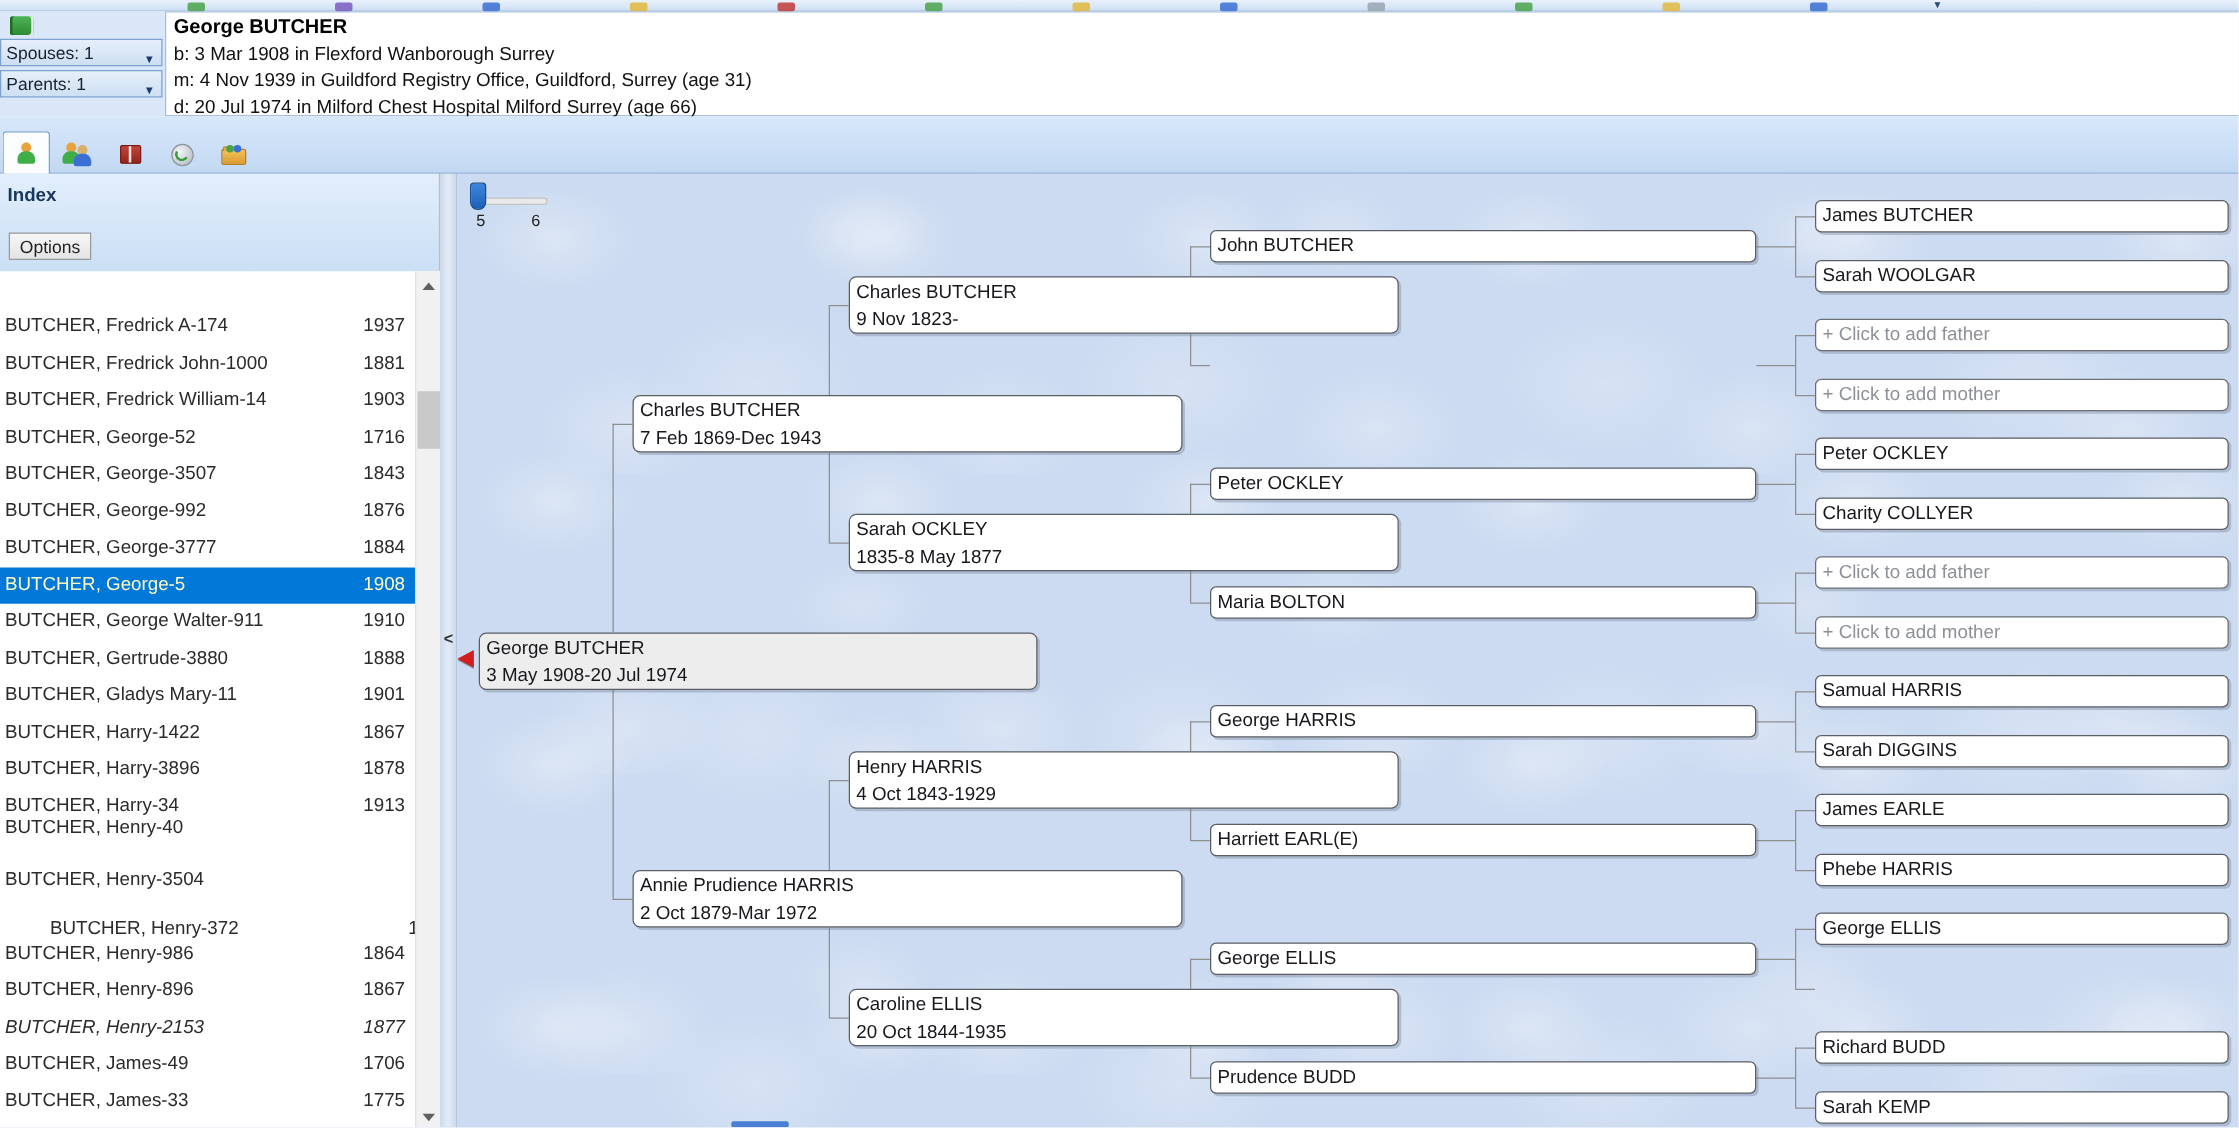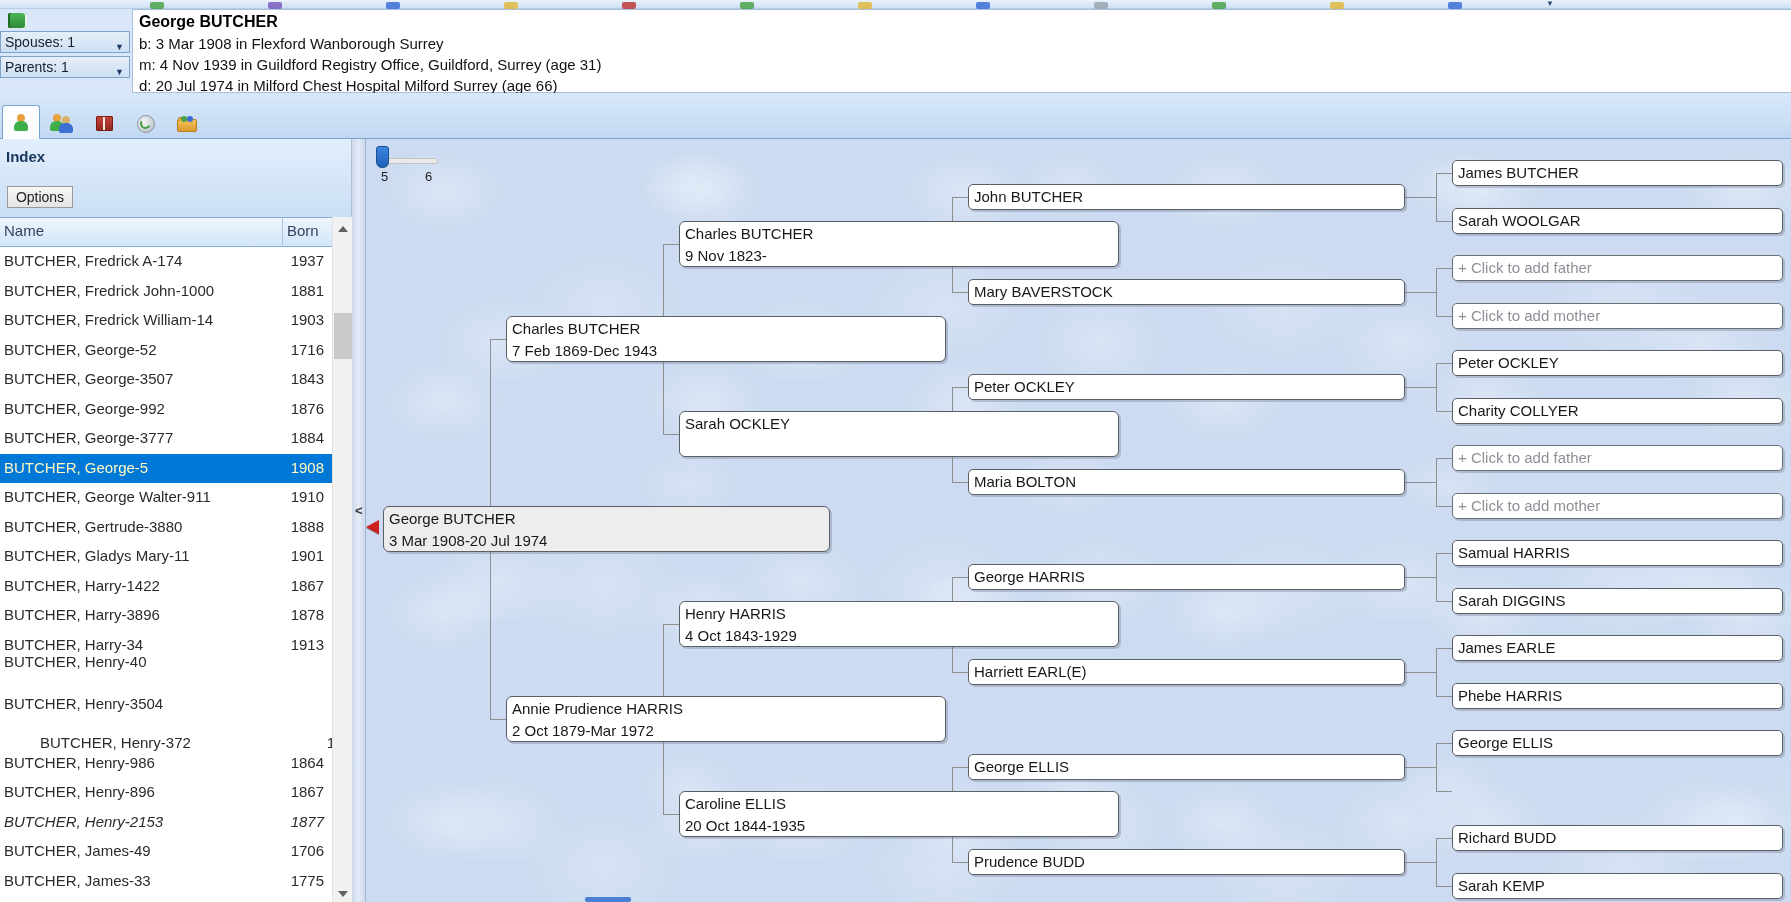--- a/index.html
+++ b/index.html
@@ -184,25 +184,20 @@
         <div class="vtab">Descendants</div>
         <div class="vtab">People</div>
         <div class="vtab">WebSearch</div>
         <div class="vtab">Timeline</div>
       </div>
   </div>
 
   <div class="panel-head">
     <div class="idx-title">Index</div>
     <div class="opt-btn">Options</div>
-  </div>
-  <div class="list-hdr">
-    <span class="lh-name">Name</span>
-    <span class="lh-sep"></span>
-    <span class="lh-born">Born</span>
   </div>
   <div class="idx-list" id="idx-list">
       <div class="idx-row" style="top: 0px;">
         <span class="rn">BUTCHER, Fredrick A-174</span>
         <span class="rb">1937</span>
       </div>
       <div class="idx-row" style="top: 29.5px;">
         <span class="rn">BUTCHER, Fredrick John-1000</span>
         <span class="rb">1881</span>
       </div>
@@ -359,47 +354,47 @@
       <div class="cline" style="left: 1070px; top: 604px; width: 16px; height: 1px;"></div>
       <div class="cline" style="left: 1070px; top: 651.5px; width: 16px; height: 1px;"></div>
       <div class="cline" style="left: 1039px; top: 627.75px; width: 31px; height: 1px;"></div>
       <div class="cline" style="left: 1070px; top: 604px; width: 1px; height: 47.5px;"></div>
       <div class="cline" style="left: 1070px; top: 699px; width: 16px; height: 1px;"></div>
       <div class="cline" style="left: 1070px; top: 746.5px; width: 16px; height: 1px;"></div>
       <div class="cline" style="left: 1039px; top: 722.75px; width: 31px; height: 1px;"></div>
       <div class="cline" style="left: 1070px; top: 699px; width: 1px; height: 47.5px;"></div>
       <div class="pbox two sel" style="left: 17px; top: 367.25px; width: 447px; height: 46px;">
         <div>George BUTCHER</div>
-        <div>3 Mar 1908-20 Jul 1974</div>
+        <div>3 May 1908-20 Jul 1974</div>
       </div>
       <div class="pbox two" style="left: 140px; top: 177.25px; width: 440px; height: 46px;">
         <div>Charles BUTCHER</div>
         <div>7 Feb 1869-Dec 1943</div>
       </div>
       <div class="pbox two" style="left: 140px; top: 557.25px; width: 440px; height: 46px;">
         <div>Annie Prudience HARRIS</div>
         <div>2 Oct 1879-Mar 1972</div>
       </div>
       <div class="pbox two" style="left: 313px; top: 82.25px; width: 440px; height: 46px;">
         <div>Charles BUTCHER</div>
         <div>9 Nov 1823-</div>
       </div>
       <div class="pbox two" style="left: 313px; top: 272.25px; width: 440px; height: 46px;">
         <div>Sarah OCKLEY</div>
+        <div>1835-8 May 1877</div>
       </div>
       <div class="pbox two" style="left: 313px; top: 462.25px; width: 440px; height: 46px;">
         <div>Henry HARRIS</div>
         <div>4 Oct 1843-1929</div>
       </div>
       <div class="pbox two" style="left: 313px; top: 652.25px; width: 440px; height: 46px;">
         <div>Caroline ELLIS</div>
         <div>20 Oct 1844-1935</div>
       </div>
       <div class="pbox one" style="left: 602px; top: 44.75px; width: 437px; height: 26px;">John BUTCHER</div>
-      <div class="pbox one" style="left: 602px; top: 139.75px; width: 437px; height: 26px;">Mary BAVERSTOCK</div>
       <div class="pbox one" style="left: 602px; top: 234.75px; width: 437px; height: 26px;">Peter OCKLEY</div>
       <div class="pbox one" style="left: 602px; top: 329.75px; width: 437px; height: 26px;">Maria BOLTON</div>
       <div class="pbox one" style="left: 602px; top: 424.75px; width: 437px; height: 26px;">George HARRIS</div>
       <div class="pbox one" style="left: 602px; top: 519.75px; width: 437px; height: 26px;">Harriett EARL(E)</div>
       <div class="pbox one" style="left: 602px; top: 614.75px; width: 437px; height: 26px;">George ELLIS</div>
       <div class="pbox one" style="left: 602px; top: 709.75px; width: 437px; height: 26px;">Prudence BUDD</div>
       <div class="pbox one" style="left: 1086px; top: 21px; width: 331px; height: 26px;">James BUTCHER</div>
       <div class="pbox one" style="left: 1086px; top: 68.5px; width: 331px; height: 26px;">Sarah WOOLGAR</div>
       <div class="pbox one ph" style="left: 1086px; top: 116px; width: 331px; height: 26px;">+ Click to add father</div>
       <div class="pbox one ph" style="left: 1086px; top: 163.5px; width: 331px; height: 26px;">+ Click to add mother</div>

